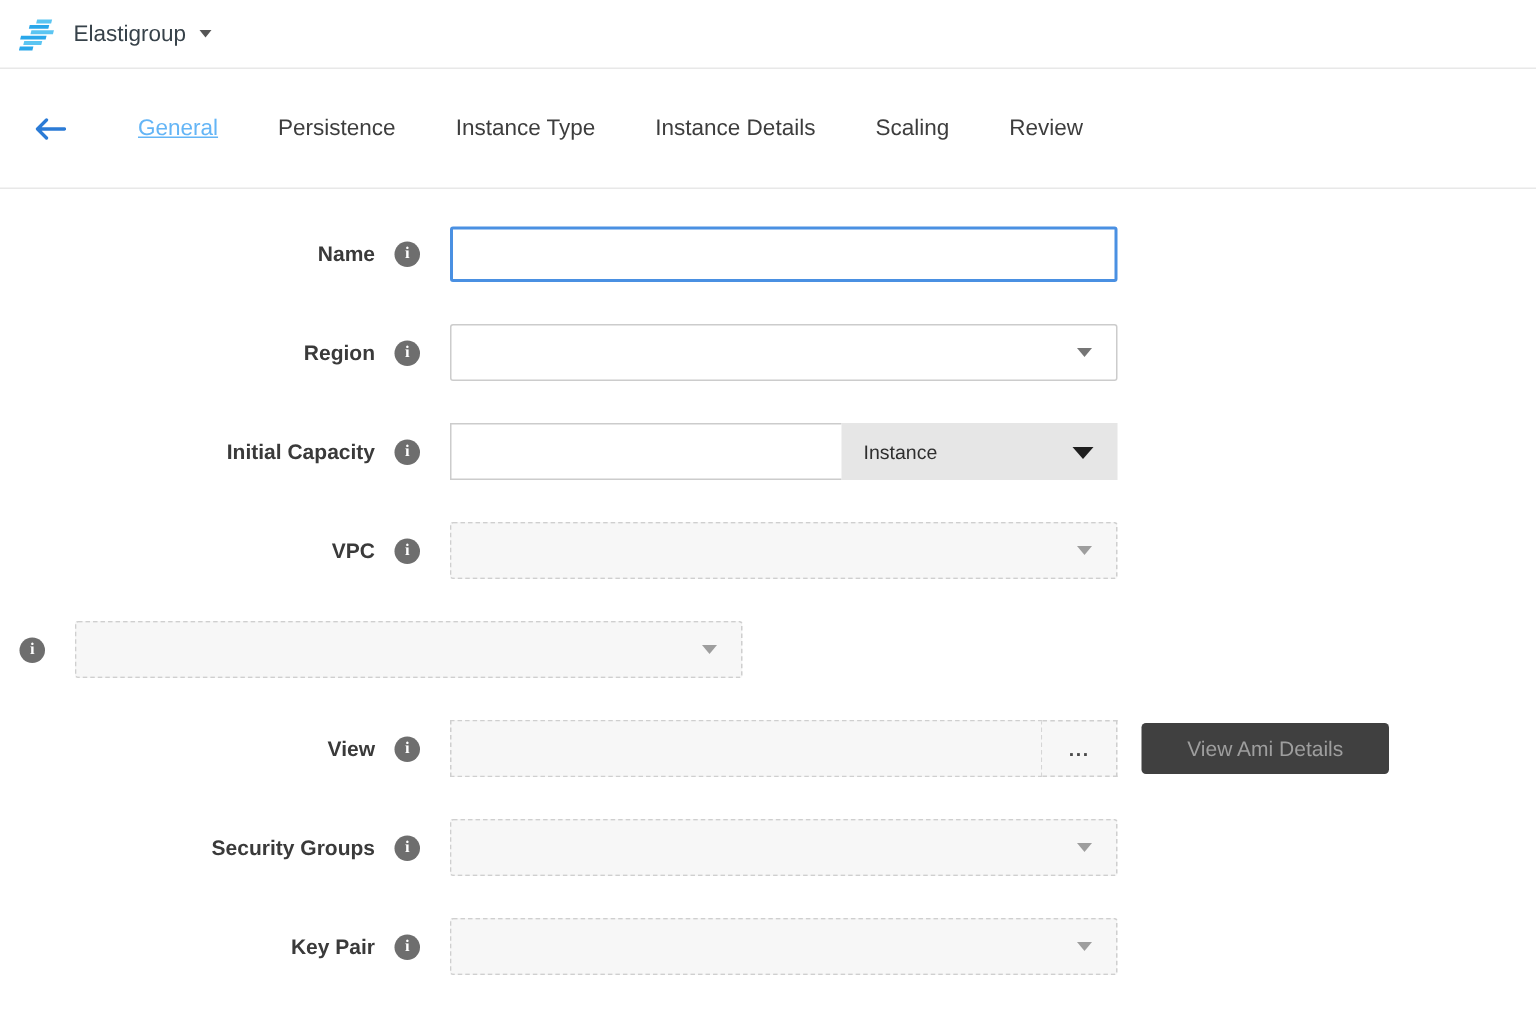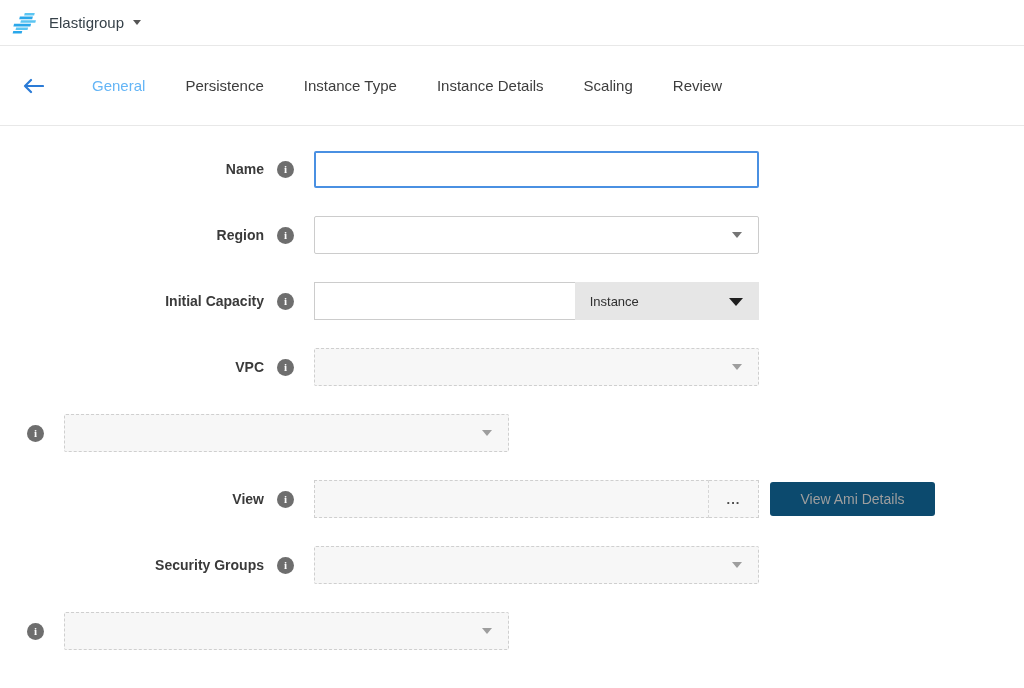--- a/index.html
+++ b/index.html
@@ -16,25 +16,25 @@
     border-top:5px solid #555; cursor:pointer; }
 
   
   .tab-bar { height:80px; border-bottom:1px solid #e8e8e8; display:flex;
     align-items:center; padding-left:20px; background:#fff; }
   .back-btn { width:26px; height:26px; display:flex; align-items:center;
     justify-content:center; cursor:pointer; flex:none; }
   .tabs { display:flex; margin-left:26px; }
   .tab { padding:0 20px; font-size:15px; color:#3d3d3d; cursor:pointer;
     white-space:nowrap; line-height:80px; }
-  .tab.active { color:#64b5f6; }
+  .tab.active { color:#64b5f6;text-decoration:underline; }
 
   
   .form { padding-top:24px; }
-  .row { display:flex; align-items:center; height:38px; margin-bottom:28px;padding-left:14px; }
+  .row { display:flex; align-items:center; height:38px; margin-bottom:28px; }
   .row-label { width:250px; text-align:right; font-weight:700; font-size:14px;
     color:#3a3a3a; flex:none; }
   .info-icon { width:17px; height:17px; margin-left:13px; border-radius:50%;
     background:#6e6e6e; color:#fff; font-size:11px; font-weight:700;
     display:flex; align-items:center; justify-content:center; flex:none;
     font-family:"Liberation Serif", serif; cursor:default; }
   .control { margin-left:20px; width:445px; display:flex; align-items:center;
     position:relative; flex:none; }
 
   .text-input { width:100%; height:37px; border:2px solid #4a90e2;
@@ -60,21 +60,21 @@
     border-top-width:8px; border-top-color:#1f1f1f; }
 
   .picker { display:flex; width:100%; }
   .picker-main { flex:1; height:38px; border:1px dashed #cfcfcf;
     background:#f7f7f7; border-right:1px dashed #d6d6d6; }
   .picker-ellipsis { width:50px; height:38px; border:1px dashed #cfcfcf;
     border-left:none; background:#f7f7f7; display:flex; align-items:center;
     justify-content:center; color:#4a4a4a; font-weight:700; font-size:13px;
     letter-spacing:1px; cursor:pointer; }
 
-  .side-btn { margin-left:11px; width:165px; height:34px; background:#0c4a6e;
+  .side-btn { margin-left:16px; width:165px; height:34px; background:#404040;
     color:#9e9e9e; font-size:14px; border:none; border-radius:3px;
     cursor:pointer; flex:none; font-family:"Liberation Sans", sans-serif; }
 </style>
 </head>
 <body>
 
 <div class="app-header">
   <span class="logo">
     <svg width="27" height="22" viewBox="0 0 27 22">
       <g transform="translate(5,0) skewX(-14)">
@@ -174,20 +174,21 @@
     <span class="row-label">Security Groups</span>
     <span class="info-icon">i</span>
     <div class="control">
       <div class="select disabled">
         <span class="caret"></span>
       </div>
     </div>
   </div>
 
   <div class="row">
+    <span class="row-label">Key Pair</span>
     <span class="info-icon">i</span>
     <div class="control">
       <div class="select disabled">
         <span class="caret"></span>
       </div>
     </div>
   </div>
 
 </div>
 

